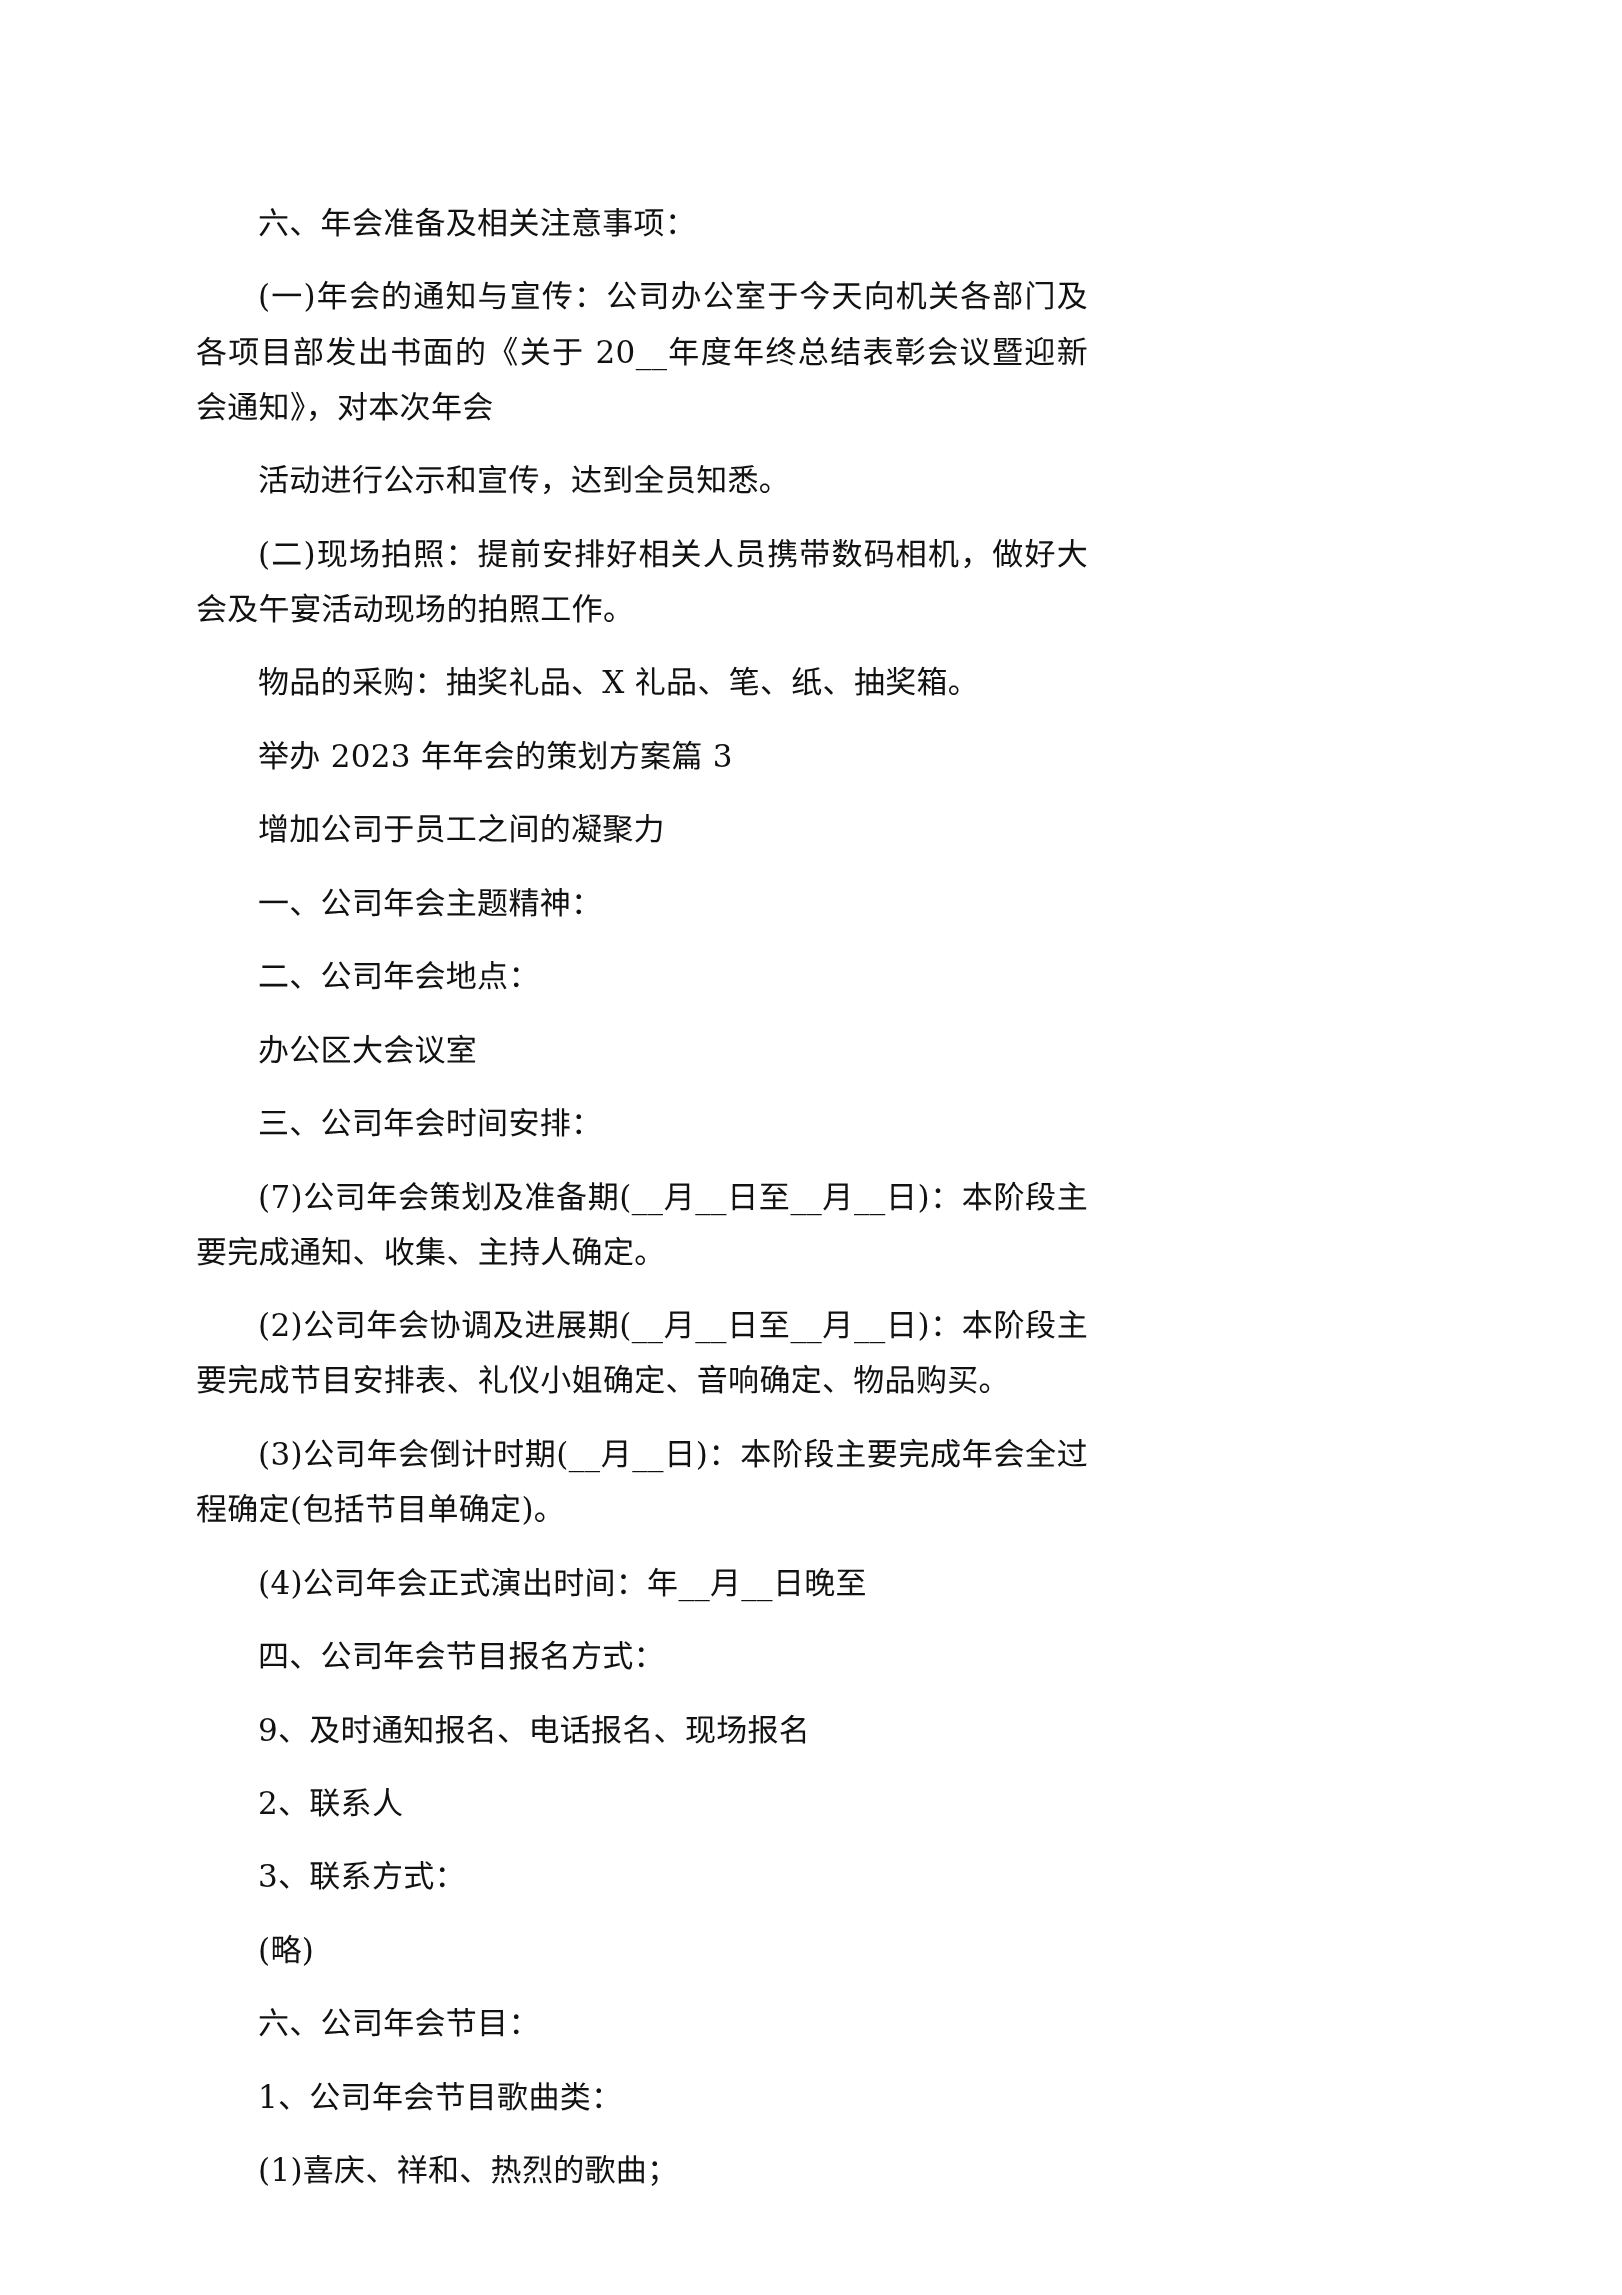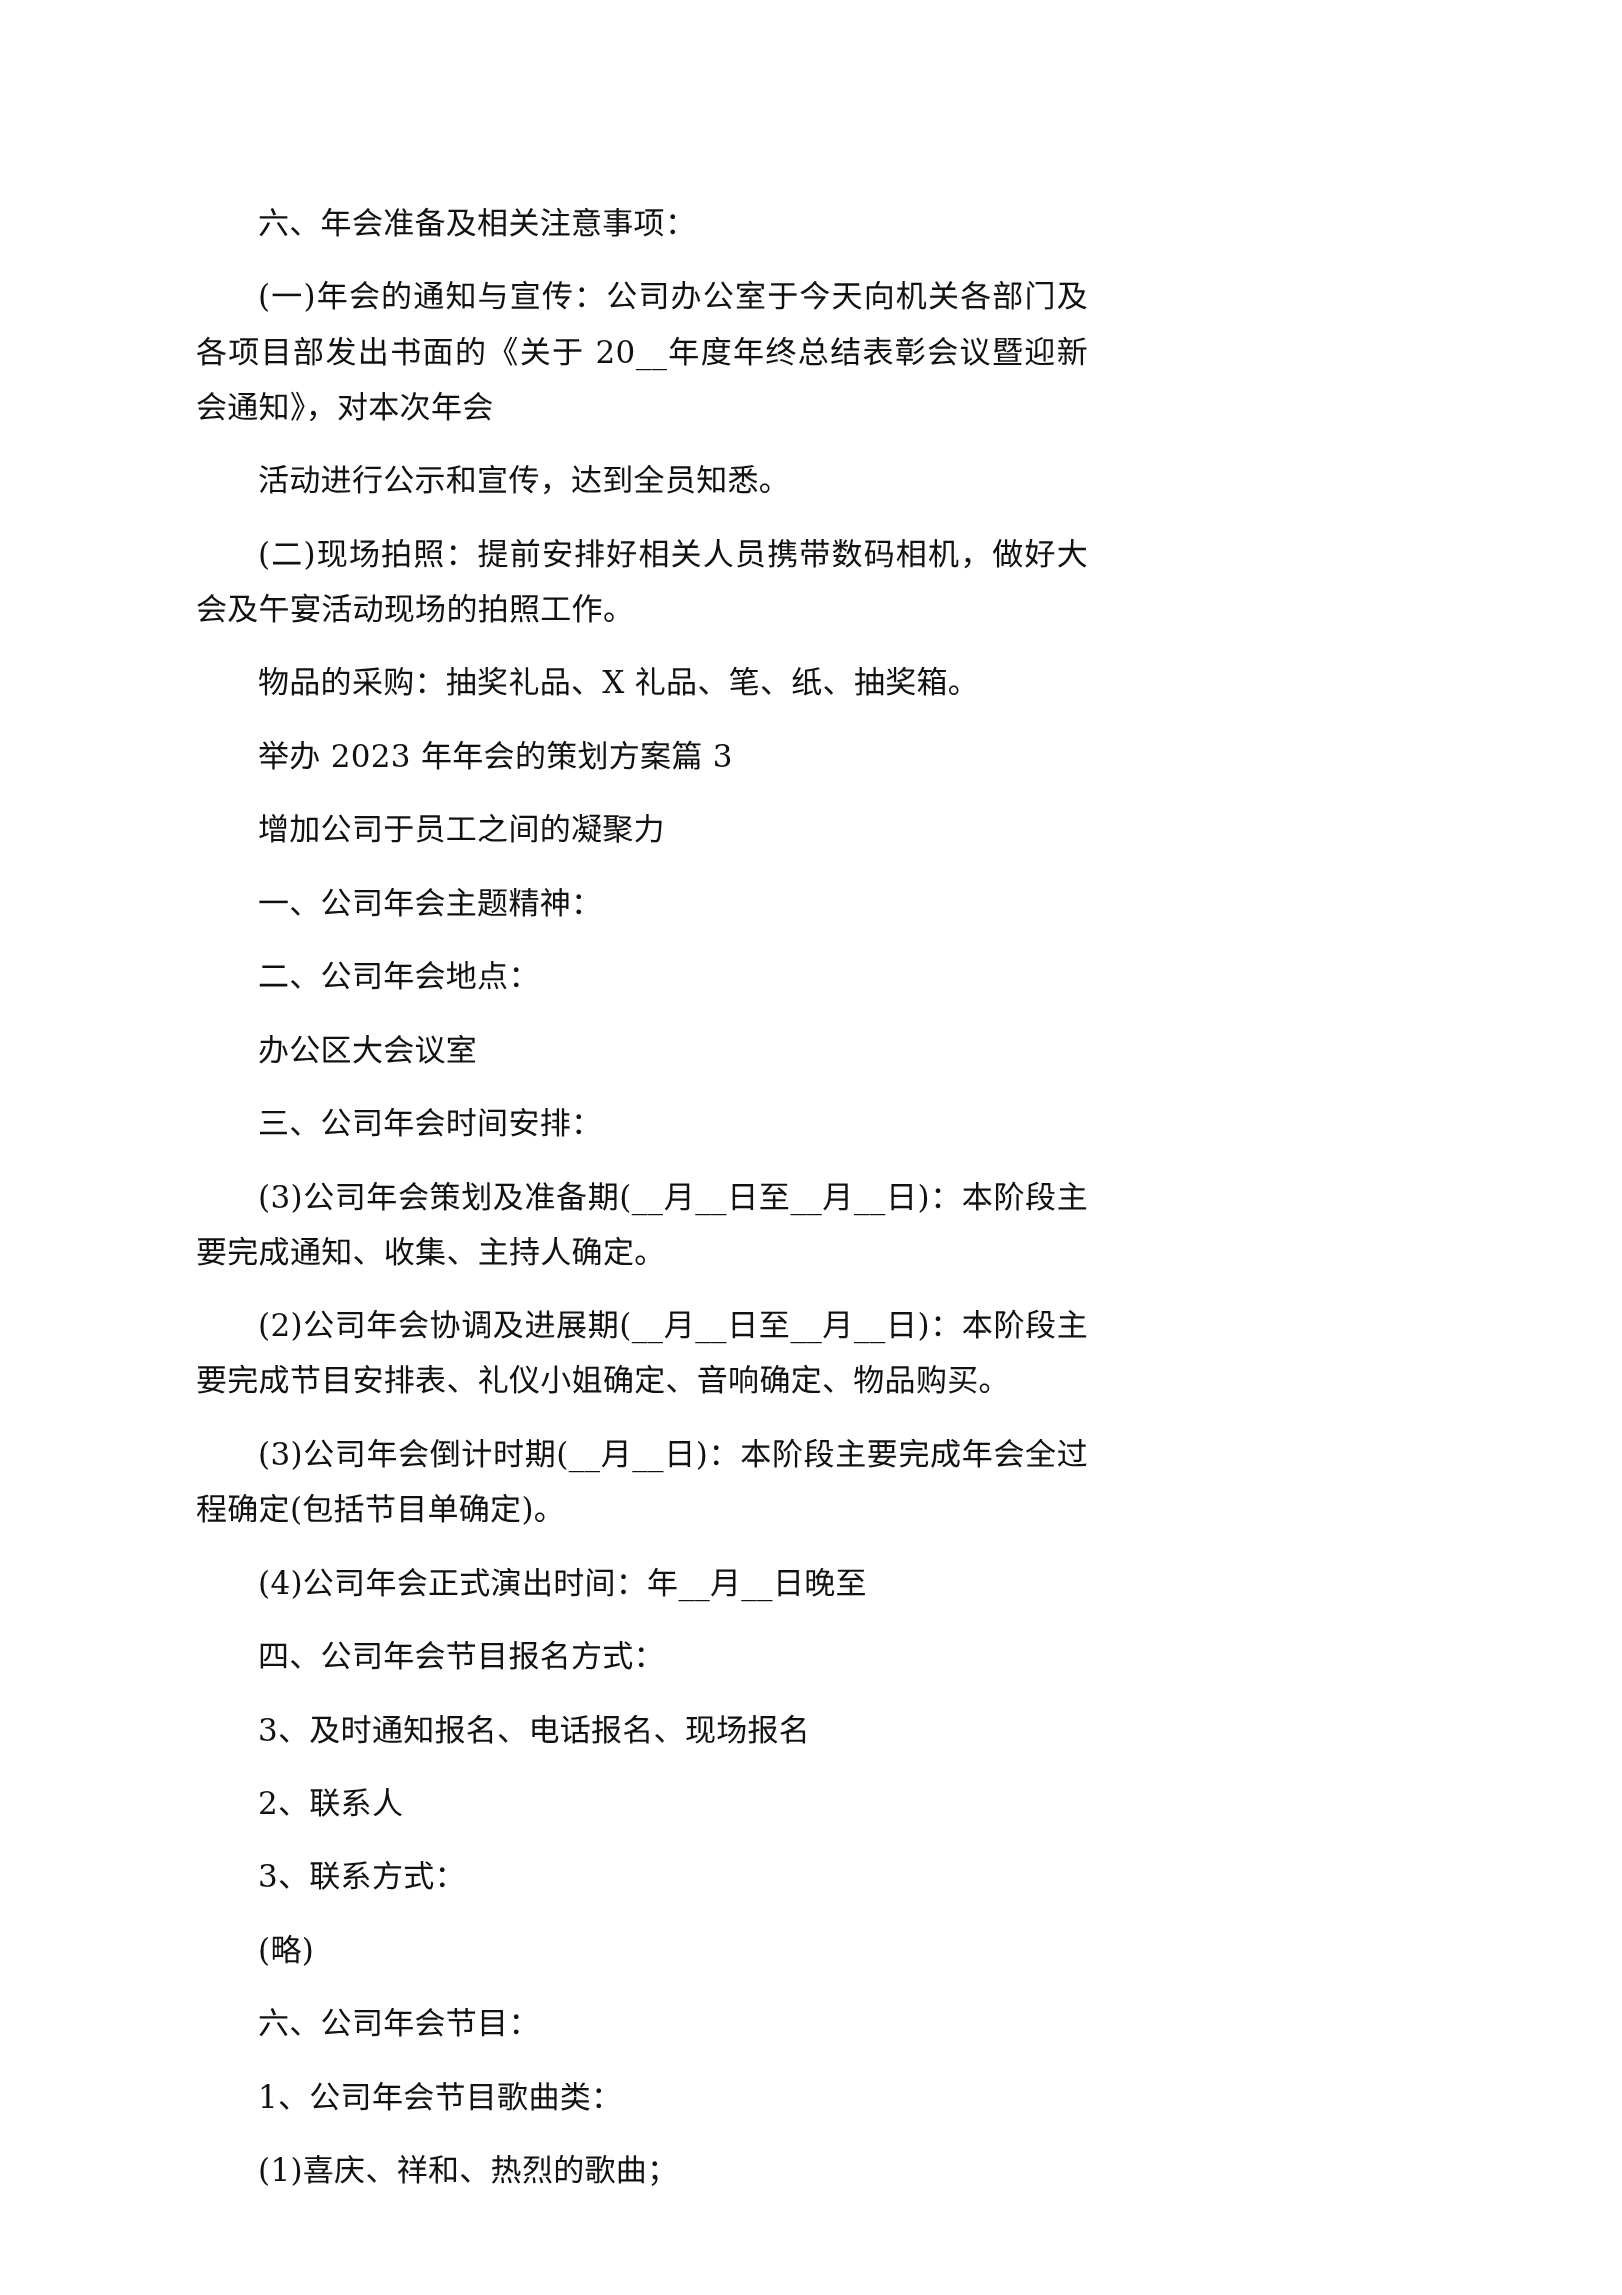--- a/index.html
+++ b/index.html
@@ -47,26 +47,26 @@
     <p class="para indent">(一)年会的通知与宣传：公司办公室于今天向机关各部门及各项目部发出书面的《关于 20__年度年终总结表彰会议暨迎新会通知》，对本次年会</p>
     <p class="para indent">活动进行公示和宣传，达到全员知悉。</p>
     <p class="para indent">(二)现场拍照：提前安排好相关人员携带数码相机，做好大会及午宴活动现场的拍照工作。</p>
     <p class="para indent">物品的采购：抽奖礼品、X 礼品、笔、纸、抽奖箱。</p>
     <p class="para indent">举办 2023 年年会的策划方案篇 3</p>
     <p class="para indent">增加公司于员工之间的凝聚力</p>
     <p class="para indent">一、公司年会主题精神：</p>
     <p class="para indent">二、公司年会地点：</p>
     <p class="para indent">办公区大会议室</p>
     <p class="para indent">三、公司年会时间安排：</p>
-    <p class="para indent">(3)公司年会策划及准备期(__月__日至__月__日)：本阶段主要完成通知、收集、主持人确定。</p>
+    <p class="para indent">(7)公司年会策划及准备期(__月__日至__月__日)：本阶段主要完成通知、收集、主持人确定。</p>
     <p class="para indent">(2)公司年会协调及进展期(__月__日至__月__日)：本阶段主要完成节目安排表、礼仪小姐确定、音响确定、物品购买。</p>
     <p class="para indent">(3)公司年会倒计时期(__月__日)：本阶段主要完成年会全过程确定(包括节目单确定)。</p>
     <p class="para indent">(4)公司年会正式演出时间：年__月__日晚至</p>
     <p class="para indent">四、公司年会节目报名方式：</p>
-    <p class="para indent">3、及时通知报名、电话报名、现场报名</p>
+    <p class="para indent">9、及时通知报名、电话报名、现场报名</p>
     <p class="para indent">2、联系人</p>
     <p class="para indent">3、联系方式：</p>
     <p class="para indent">(略)</p>
     <p class="para indent">六、公司年会节目：</p>
     <p class="para indent">1、公司年会节目歌曲类：</p>
     <p class="para indent">(1)喜庆、祥和、热烈的歌曲；</p>
 
   </div>
 </div>
 

